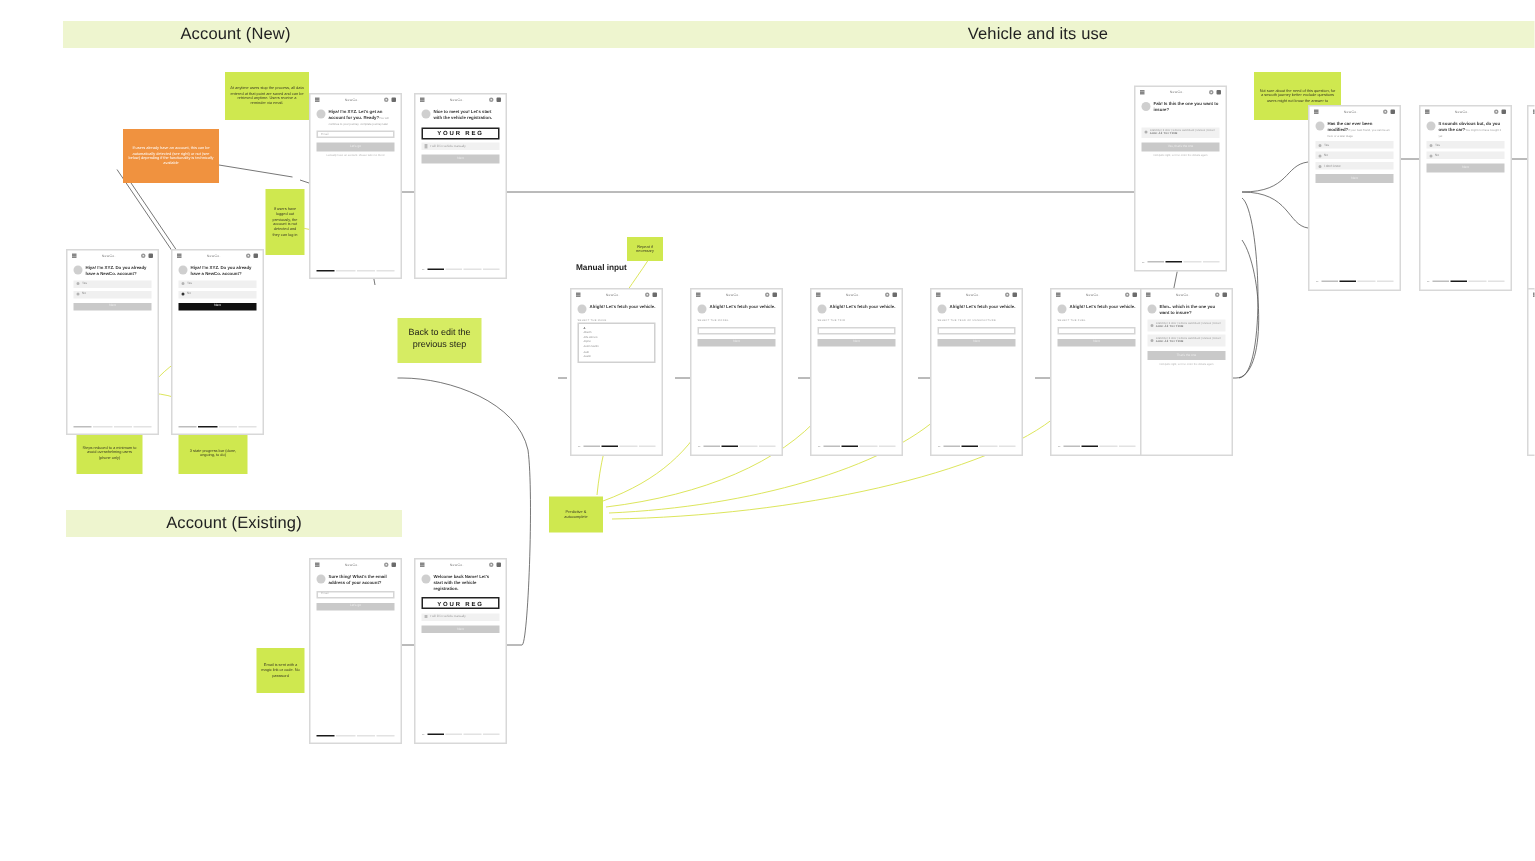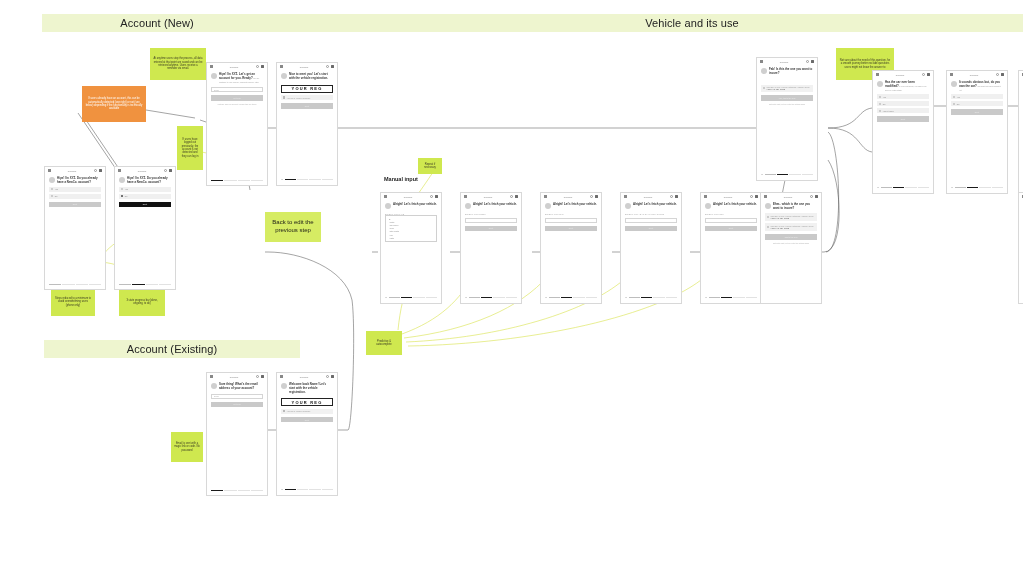--- a/index.html
+++ b/index.html
@@ -119,21 +119,21 @@
       <path d="M398 330 C 400 310 404 292 410 280"></path>
       <path d="M402 334 C 440 320 460 300 474 274"></path>
       <path d="M404 338 C 470 330 520 308 548 276"></path>
       <path d="M406 342 C 500 338 590 312 628 276"></path>
       <path d="M408 346 C 530 344 660 316 706 276"></path>
     </g>
   </svg>
 
   <div class="banner" style="left:42px;top:14px;width:230px;height:18px;">Account (New)</div>
   <div class="banner" style="left:263px;top:14px;width:858px;height:18px;">Vehicle and its use</div>
-  <div class="banner" style="left:44px;top:340px;width:256px;height:18px;">Account (Existing)</div>
+  <div class="banner" style="left:44px;top:340px;width:224px;height:18px;">Account (Existing)</div>
 
   <div class="minilabel" style="left:384px;top:176px;">Manual input</div>
 
   <div class="note green" style="left:150px;top:48px;width:56px;height:32px;">At anytime users stop the process, all data entered at that point are saved and can be retrieved anytime. Users receive a reminder via email.</div>
   <div class="note orange" style="left:82px;top:86px;width:64px;height:36px;">If users already have an account, this can be automatically detected (see right) or not (see below) depending if the functionality is technically available</div>
   <div class="note green" style="left:177px;top:126px;width:26px;height:44px;">If users have logged out previously, the account is not detected and they can log in</div>
   <div class="note green" style="left:51px;top:288px;width:44px;height:28px;">Steps reduced to a minimum to avoid overwhelming users (phone only)</div>
   <div class="note green" style="left:119px;top:288px;width:46px;height:28px;">3 state progress bar (done, ongoing, to do)</div>
   <div class="note lgreen big" style="left:265px;top:212px;width:56px;height:30px;">Back to edit the previous step</div>
   <div class="note green" style="left:418px;top:158px;width:24px;height:16px;">Repeat if necessary</div>

